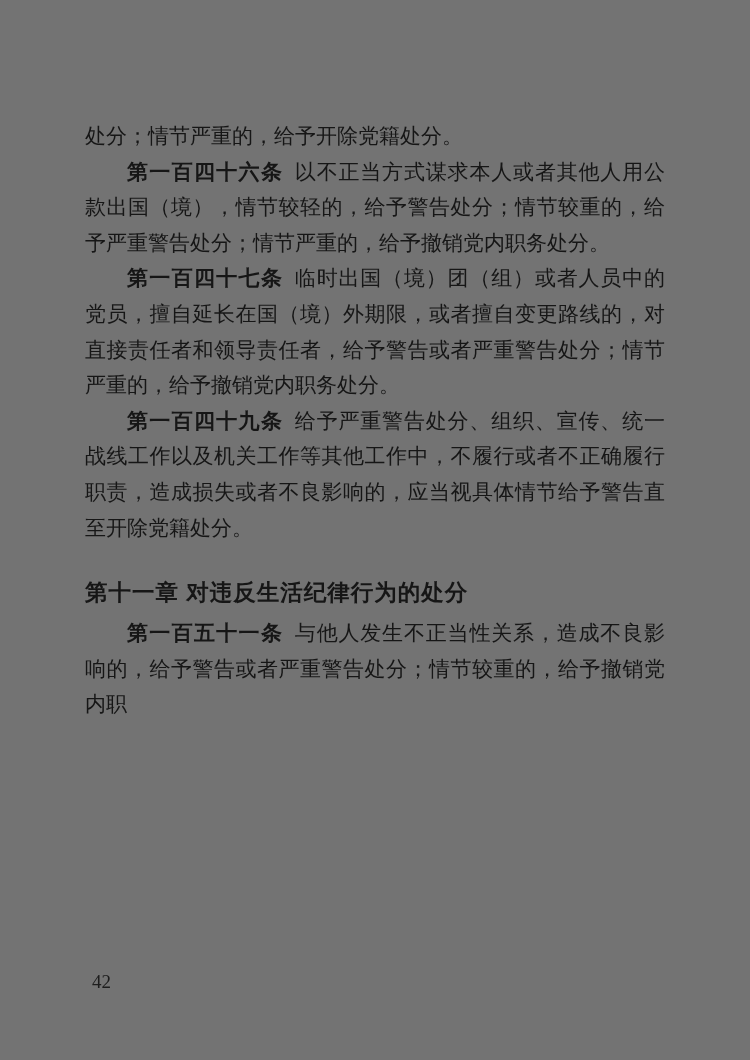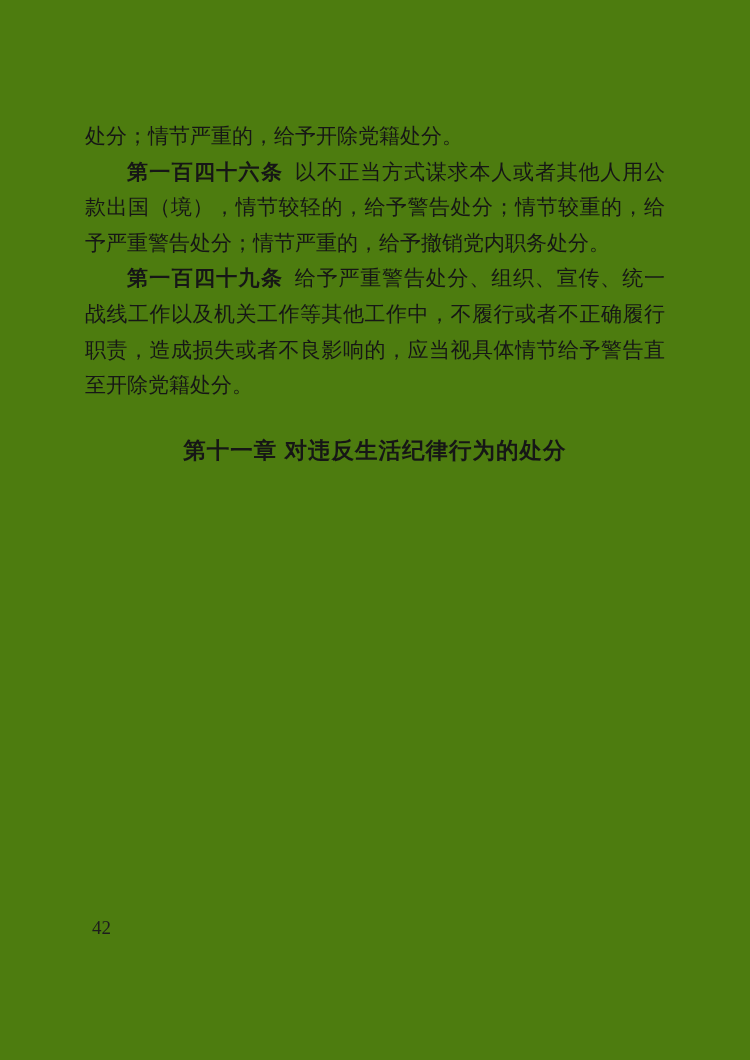--- a/index.html
+++ b/index.html
@@ -4,21 +4,21 @@
 <style>
   html, body {
     margin: 0;
     padding: 0;
     background: #ffffff;
   }
   .page {
     position: relative;
     width: 750px;
     height: 1060px;
-    background: #4d7c0f;
+    background: #737373;
     overflow: hidden;
     font-family: "Liberation Serif", "DejaVu Serif", serif;
     color: #161616;
   }
   .text-block {
     position: absolute;
     left: 85px;
     top: 119px;
     width: 580px;
     font-size: 21px;
@@ -40,49 +40,51 @@
     font-weight: bold;
     margin-right: 0.55em;
     letter-spacing: 0.5px;
     margin-top: 32px;
   }
   .chapter-heading {
     font-family: "Liberation Sans", "DejaVu Sans", sans-serif;
     font-weight: bold;
     font-size: 22.5px;
     line-height: 36px;
-    text-align: center;
+    text-align: left;
     text-indent: 0;
     letter-spacing: 1px;
     margin: 29px 0 5px 0;
   }
   .page-number {
     position: absolute;
     left: 92px;
-    top: 915px;
+    top: 969px;
     font-size: 19px;
     line-height: 26px;
     font-family: "Liberation Serif", "DejaVu Serif", serif;
     color: #1d1d1d;
   }
 </style>
 </head>
 <body>
 
 <div class="page">
   <main class="text-block">
 
     <p class="para continuation">处分；情节严重的，给予开除党籍处分。</p>
 
     <p class="para article"><span class="art-num">第一百四十六条</span><span class="art-text">以不正当方式谋求本人或者其他人用公款出国（境），情节较轻的，给予警告处分；情节较重的，给予严重警告处分；情节严重的，给予撤销党内职务处分。</span></p>
 
+    <p class="para article"><span class="art-num">第一百四十七条</span><span class="art-text">临时出国（境）团（组）或者人员中的党员，擅自延长在国（境）外期限，或者擅自变更路线的，对直接责任者和领导责任者，给予警告或者严重警告处分；情节严重的，给予撤销党内职务处分。</span></p>
 
 
     <p class="para article"><span class="art-num">第一百四十九条</span><span class="art-text">给予严重警告处分、组织、宣传、统一战线工作以及机关工作等其他工作中，不履行或者不正确履行职责，造成损失或者不良影响的，应当视具体情节给予警告直至开除党籍处分。</span></p>
 
     <h2 class="chapter-heading">第十一章 对违反生活纪律行为的处分</h2>
 
 
+    <p class="para article"><span class="art-num">第一百五十一条</span><span class="art-text">与他人发生不正当性关系，造成不良影响的，给予警告或者严重警告处分；情节较重的，给予撤销党内职</span></p>
 
   </main>
 
   <div class="page-number">42</div>
 </div>
 
 </body></html>

